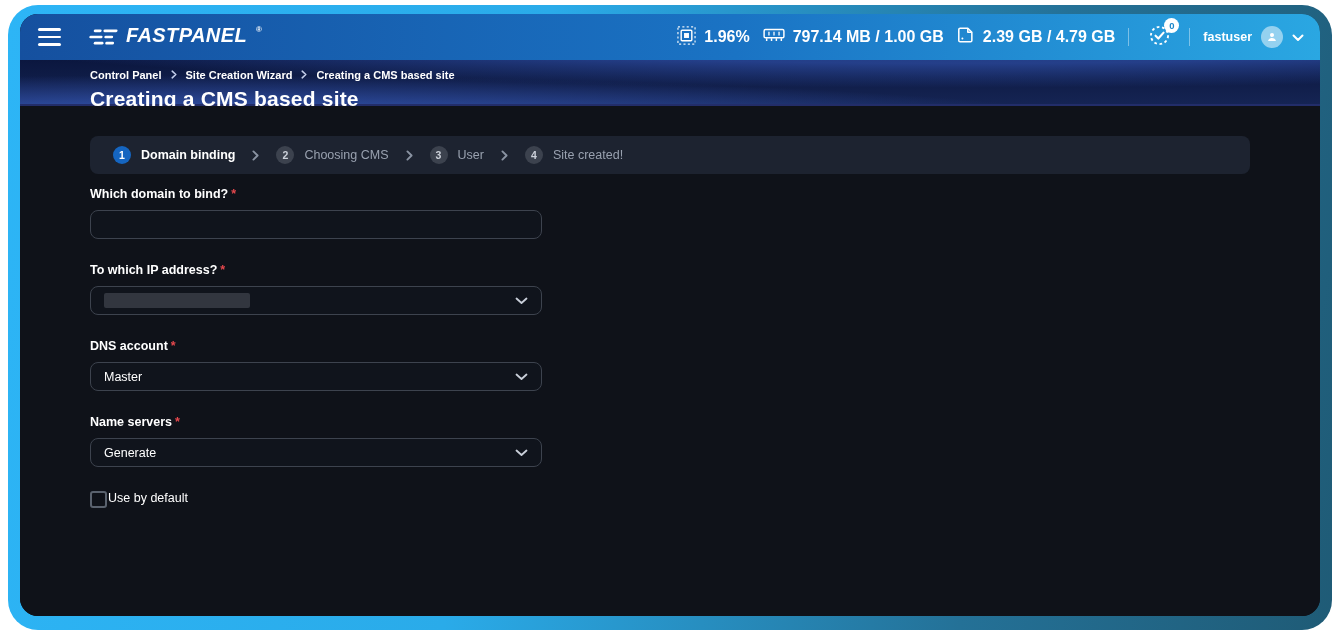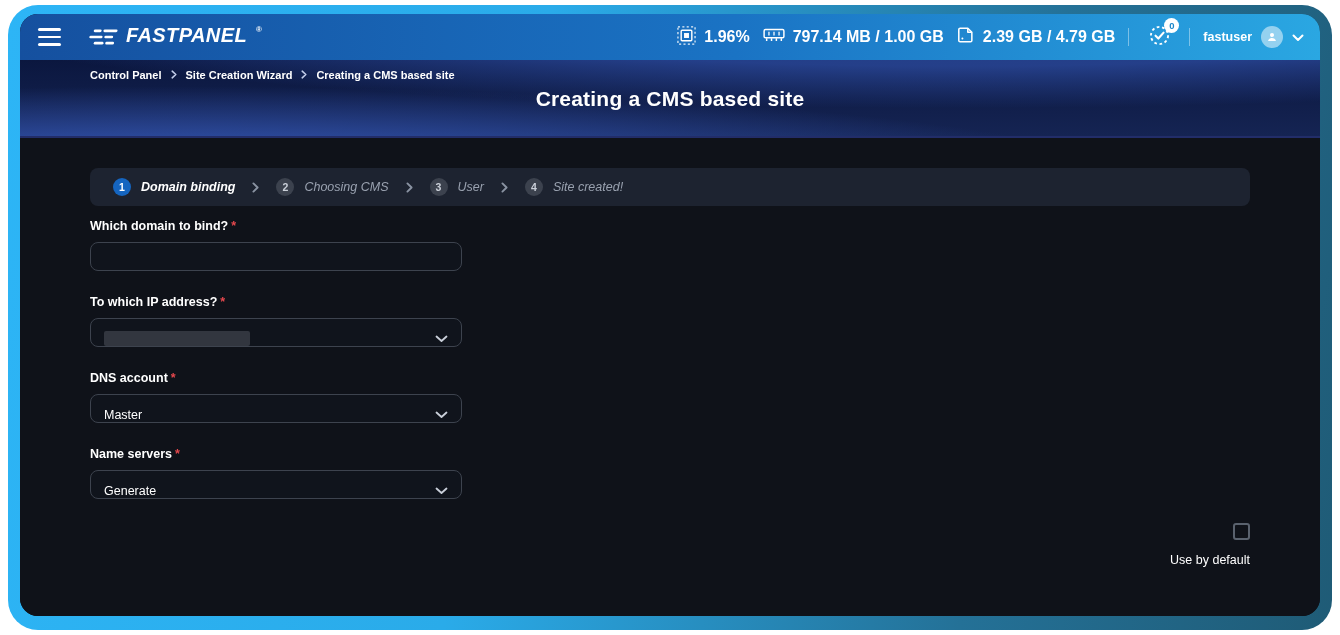--- a/index.html
+++ b/index.html
@@ -64,73 +64,72 @@
   .user { display: flex; align-items: center; gap: 9px; cursor: pointer; }
   .username { font-size: 12.5px; font-weight: 700; }
   .avatar {
     width: 22px; height: 22px; border-radius: 50%;
     background: rgba(255,255,255,0.5);
     display: flex; align-items: center; justify-content: center;
   }
 
   
   .band {
-    flex: none; height: 78px;
+    flex: none; height: 46px;
     padding: 9px 70px 0 70px;
     color: #fff;
     background:
       radial-gradient(120% 210% at 12% 165%, rgba(46,77,162,0.95) 28%, rgba(46,77,162,0) 62%),
       radial-gradient(140% 230% at 72% -70%, rgba(41,70,150,0.85) 34%, rgba(41,70,150,0) 58%),
       linear-gradient(to bottom, #0b173f 0%, #152453 100%);
     border-bottom: 2px solid #222d69;
-    text-align: center;
   }
   .breadcrumb { display: flex; align-items: center; gap: 9px; font-size: 11px; font-weight: 700; }
   .crumb { cursor: pointer; }
   .crumb-current { cursor: default; }
   .band-title { margin-top: 6px; font-size: 21px; font-weight: 700; letter-spacing: 0.2px; }
 
   
   .main { flex: 1; background: #0f1219; padding: 30px 70px 0 70px; }
 
   .stepper {
     height: 38px; background: #1d2330; border-radius: 8px;
     display: flex; align-items: center; gap: 17px; padding: 0 23px;
   }
   .step { display: flex; align-items: center; gap: 10px; }
   .step-num {
     width: 18px; height: 18px; border-radius: 50%;
     background: #3c424e; color: #ccd1da;
     font-size: 10.5px; font-weight: 700;
     display: flex; align-items: center; justify-content: center;
   }
-  .step-label { font-size: 12.5px; color: #99a1af; font-style: italic; }
+  .step-label { font-size: 12.5px; color: #99a1af; }
   .step.active .step-num { background: #1565c0; color: #fff; }
   .step.active .step-label { color: #ffffff; font-weight: 700; }
   .step-sep { display: flex; align-items: center; }
 
   .form { margin-top: 13px; }
   .group { margin-bottom: 24px; }
   .field-label { font-size: 12.5px; font-weight: 700; color: #ffffff; margin-bottom: 9px; }
   .req { color: #e5484d; margin-left: 3px; }
   .field {
-    width: 372px; height: 29px;
+    width: 452px; height: 29px;
     background: #10141c;
     border: 1px solid #3d434e;
     border-radius: 8px;
-    display: flex; align-items: flex-end; justify-content: space-between;
+    display: flex; align-items: center; justify-content: space-between;
     padding: 0 13px;
     color: #ffffff; font-size: 12.5px;
   }
   input.field { display: block; outline: none; font-family: inherit; }
   .select { cursor: pointer; }
   .select-value { color: #ffffff; }
   .redacted { width: 146px; height: 15px; background: #32363f; border-radius: 2px; filter: blur(0.4px); }
 
-  .checkbox-row { display: flex; align-items: flex-end; gap: 13px; margin: 1px 0 24px 0; cursor: pointer; flex-direction: column; }
+  .checkbox-row { display: flex; align-items: flex-start; gap: 1px; margin: 1px 0 24px 0; cursor: pointer; }
   .checkbox {
     width: 17px; height: 17px;
     border: 2px solid #5a626e; border-radius: 3px;
     background: transparent;
   }
   .checkbox-label { font-size: 12.5px; color: #ffffff; }
 
   .buttons { display: flex; align-items: center; gap: 13px; }
   .btn {
     height: 30px; border-radius: 15px; padding: 0 18px;

